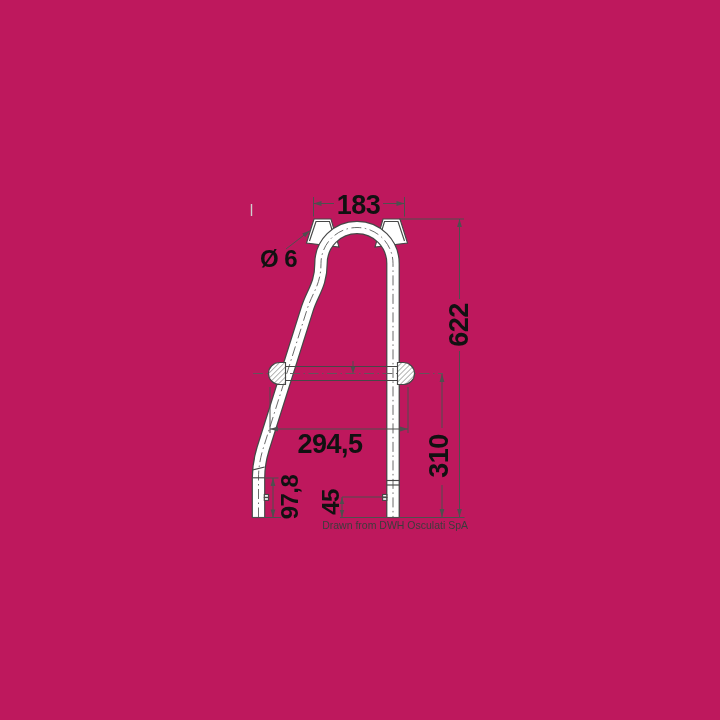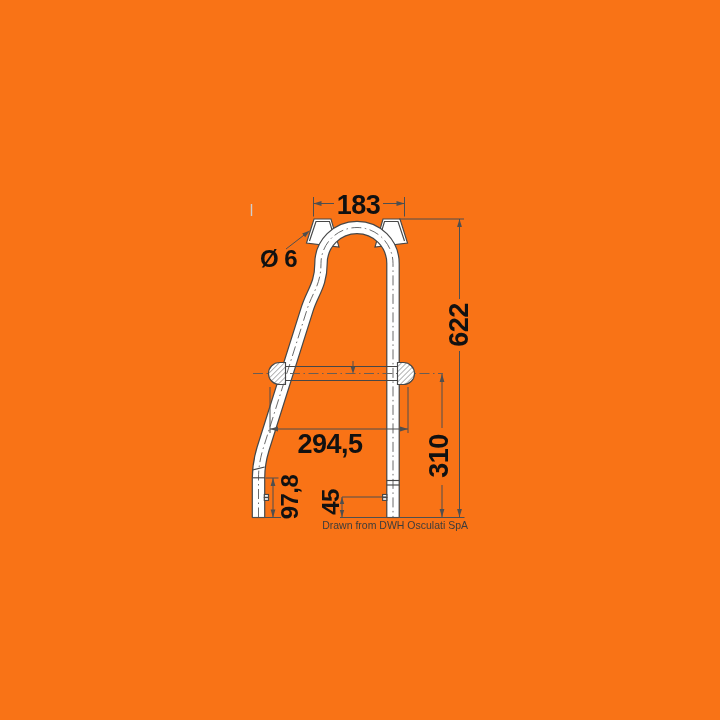--- a/index.html
+++ b/index.html
@@ -1,16 +1,16 @@
 <!DOCTYPE html>
 <html><head>
 <meta charset="utf-8">
 <style>
   html,body{margin:0;padding:0;background:#ffffff;}
-  .page{position:relative;width:720px;height:720px;background:#f97316;overflow:hidden;
+  .page{position:relative;width:720px;height:720px;background:#be185d;overflow:hidden;
         font-family:"Liberation Sans", sans-serif;}
   svg{position:absolute;left:0;top:0;}
   .tube-outer{stroke:#474747;stroke-width:13.6;fill:none;stroke-linejoin:round;stroke-linecap:butt;}
   .tube-inner{stroke:#ffffff;stroke-width:11.2;fill:none;stroke-linejoin:round;stroke-linecap:butt;}
   .ln{stroke:#474747;stroke-width:1.15;fill:none;}
   .lnfill{stroke:#474747;stroke-width:1.15;fill:#ffffff;}
   .cl{stroke:#5a5a5a;stroke-width:0.9;fill:none;stroke-dasharray:10 3.5 1.5 3.5;}
   .dim{stroke:#4f4f4f;stroke-width:1;fill:none;}
   .arr{fill:#4f4f4f;stroke:none;}
   .dimtxt{font-family:"Liberation Sans", sans-serif;font-weight:700;fill:#111111;letter-spacing:-0.5px;}

